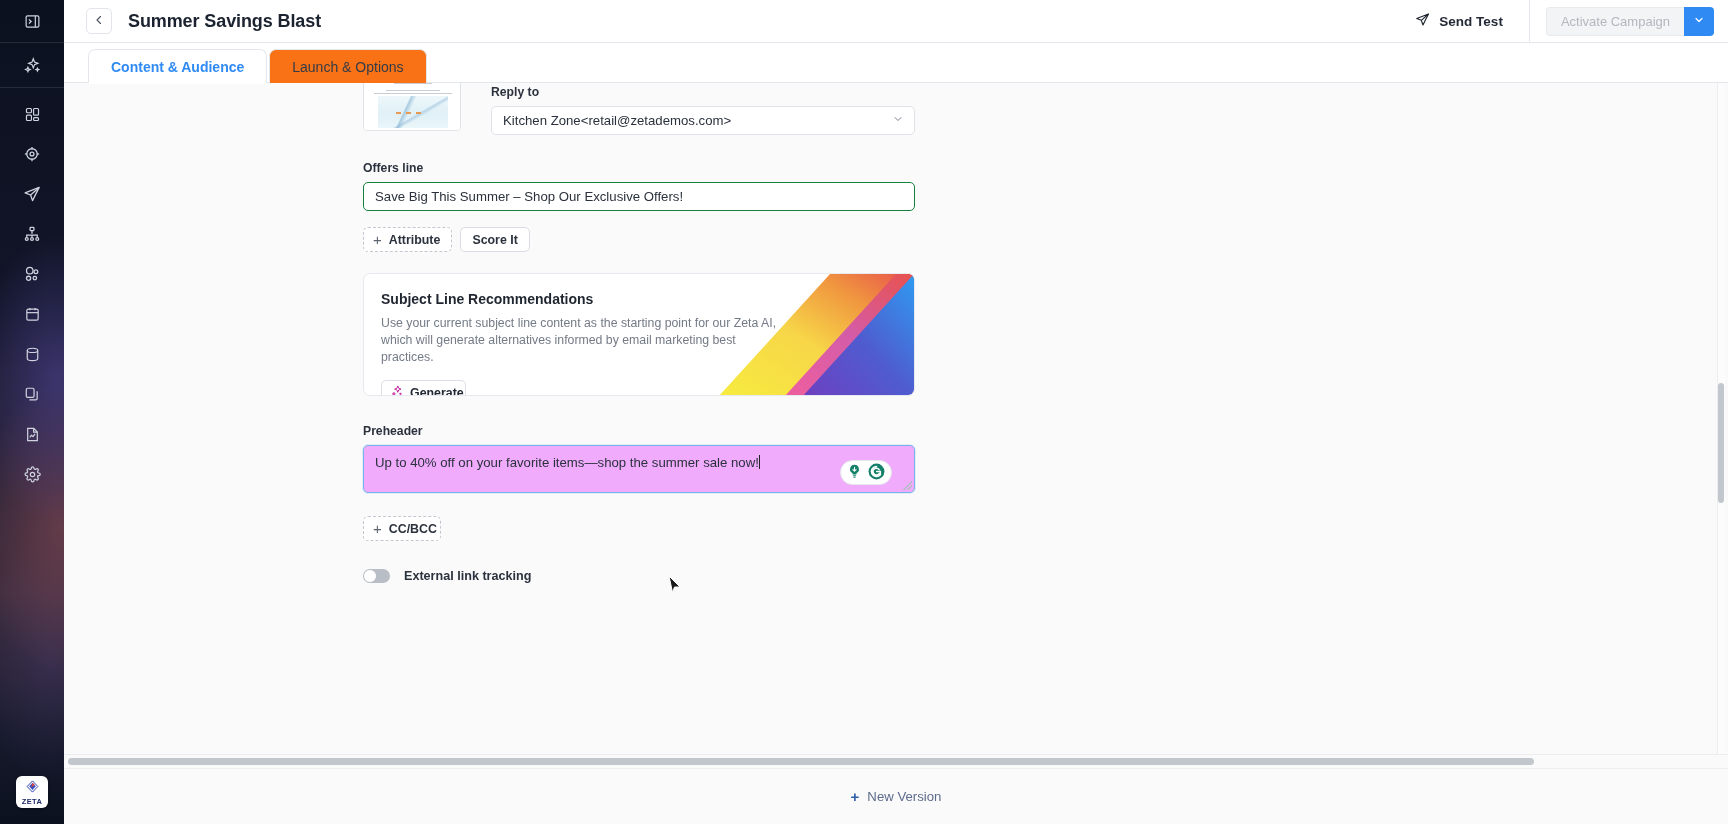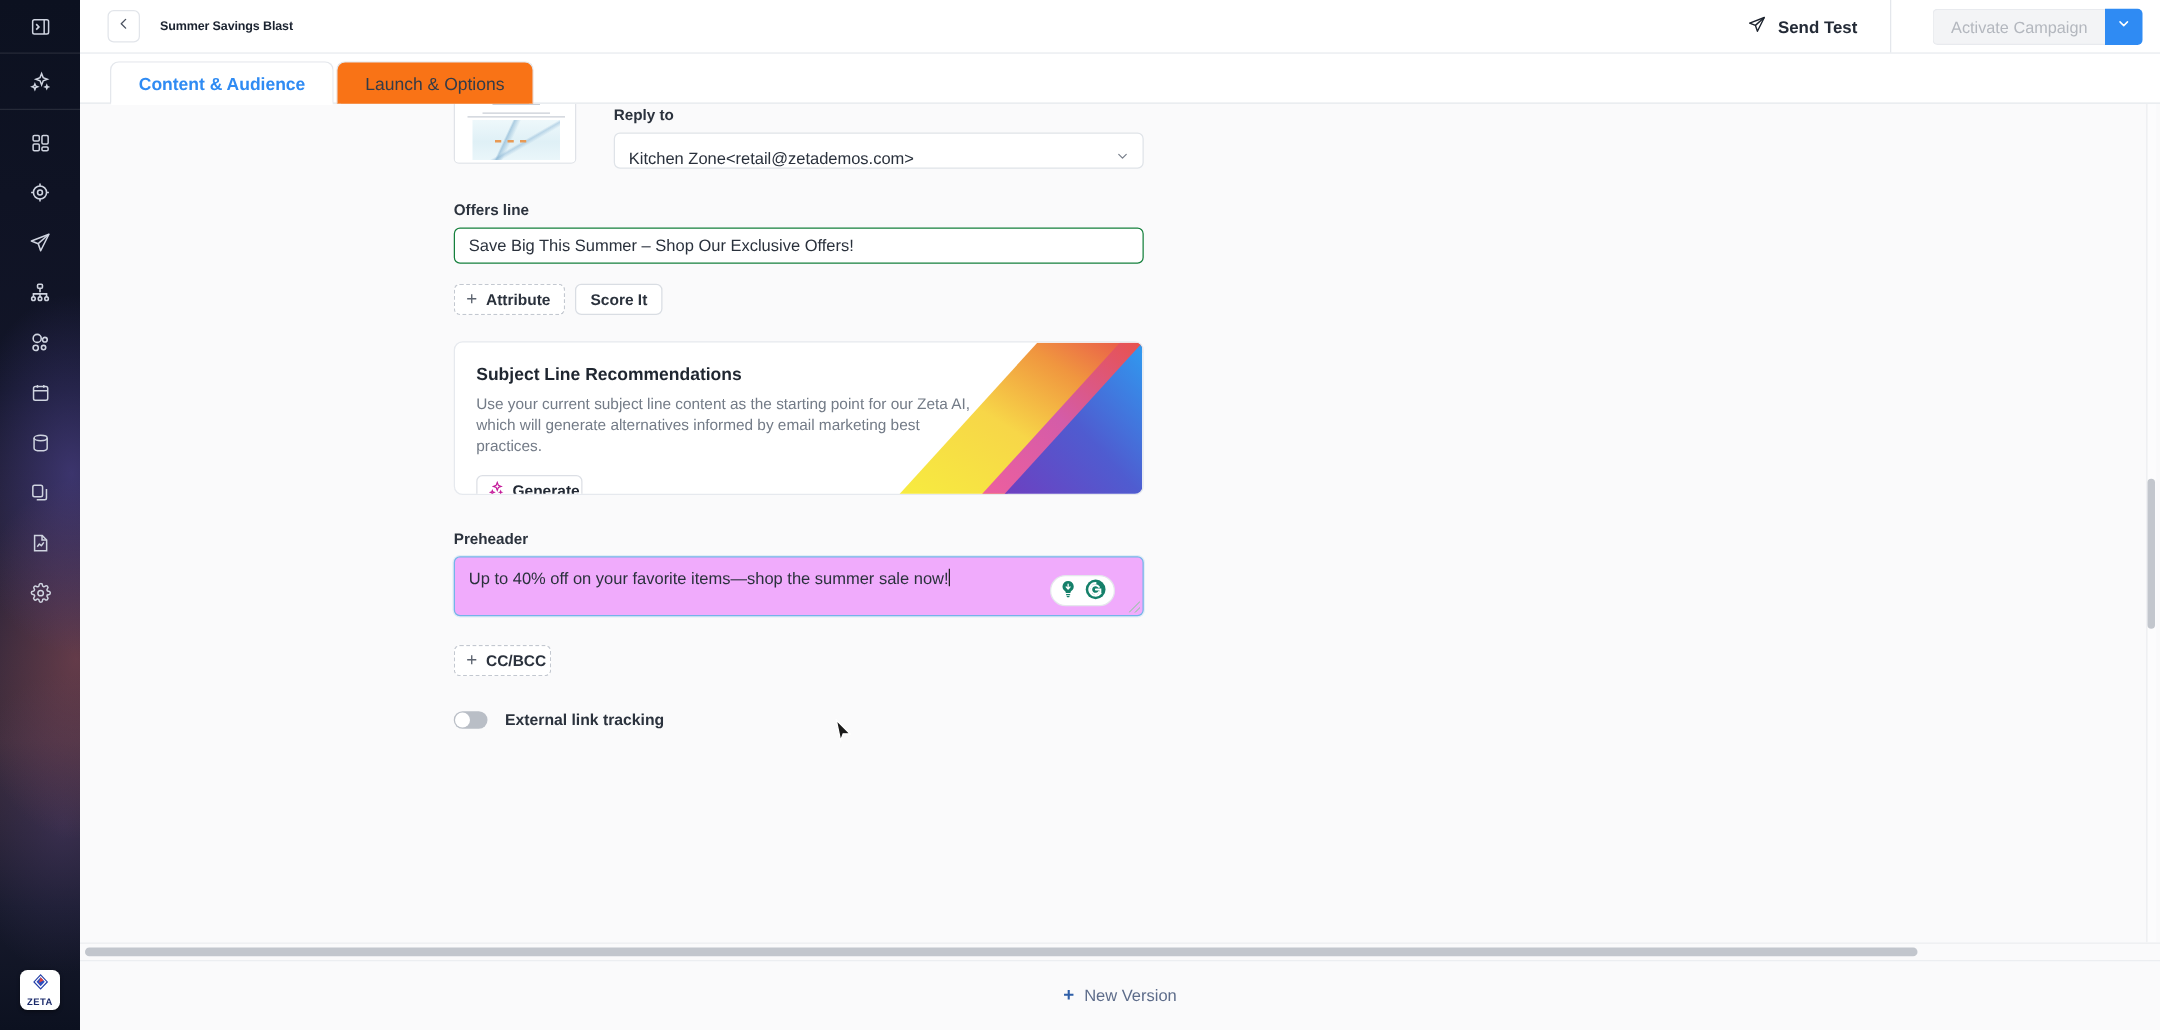--- a/index.html
+++ b/index.html
@@ -55,37 +55,36 @@
     background: #ffffff;
     padding-left: 22px;
     position: relative;
   }
   .back-btn {
     width: 26px; height: 26px; border: 1px solid #e2e5ea; border-radius: 5px;
     background: #fff; display: flex; align-items: center; justify-content: center;
     cursor: pointer; flex: 0 0 26px;
   }
   .page-title {
-    margin-left: 16px; font-size: 10px; font-weight: bold; color: #1b2330; letter-spacing: -0.1px;
+    margin-left: 16px; font-size: 18px; font-weight: bold; color: #1b2330; letter-spacing: -0.1px;
   }
   .hdr-right { margin-left: auto; display: flex; align-items: stretch; height: 100%; }
   .send-test {
     display: flex; align-items: center; gap: 9px;
     padding: 0 26px 0 18px; cursor: pointer;
     font-size: 13.5px; font-weight: bold; color: #242b37;
     border-right: 1px solid #e4e7ec;
   }
   .activate-wrap { display: flex; align-items: center; padding: 0 14px 0 16px; }
   .activate-btn {
     height: 29px; display: flex; align-items: center;
     padding: 0 14px; font-size: 13px; color: #b3b7be;
     background: #f3f4f6; border: 1px solid #e8eaee;
     border-right: none; border-radius: 4px 0 0 4px; cursor: default;
     white-space: nowrap;
-    margin-left: 17px;
   }
   .activate-caret {
     height: 29px; width: 30px; background: #2f8bf3;
     border-radius: 0 4px 4px 0; display: flex; align-items: center; justify-content: center;
     cursor: pointer;
   }
 
   
   .tabs {
     height: 40px; flex: 0 0 40px; display: flex; align-items: flex-end;
@@ -131,21 +130,21 @@
   }
   .thumb-dot { position: absolute; width: 5px; height: 2px; background: #e89a55; }
 
   .field-col { padding-left: 392px; }
   .label {
     font-size: 12.2px; font-weight: bold; color: #2b323d; margin-bottom: 7px;
   }
   .select-box {
     width: 424px; height: 29px; background: #fff;
     border: 1px solid #dfe3e8; border-radius: 5px;
-    display: flex; align-items: flex-end; padding: 0 10px 0 11px;
+    display: flex; align-items: center; padding: 0 10px 0 11px;
     font-size: 13.2px; color: #2a313c; cursor: pointer;
   }
   .select-box .caret { margin-left: auto; }
 
   .sect { padding-left: 264px; }
   .input-box {
     width: 552px; height: 29px; background: #fff;
     border: 1px solid #15803d; border-radius: 5px;
     display: flex; align-items: center; padding: 0 11px;
     font-size: 13.2px; color: #2a313c;

